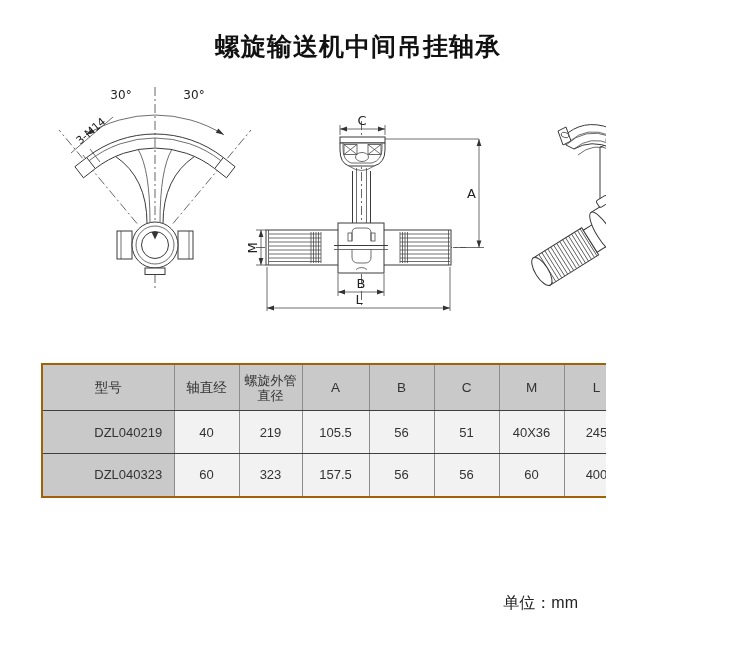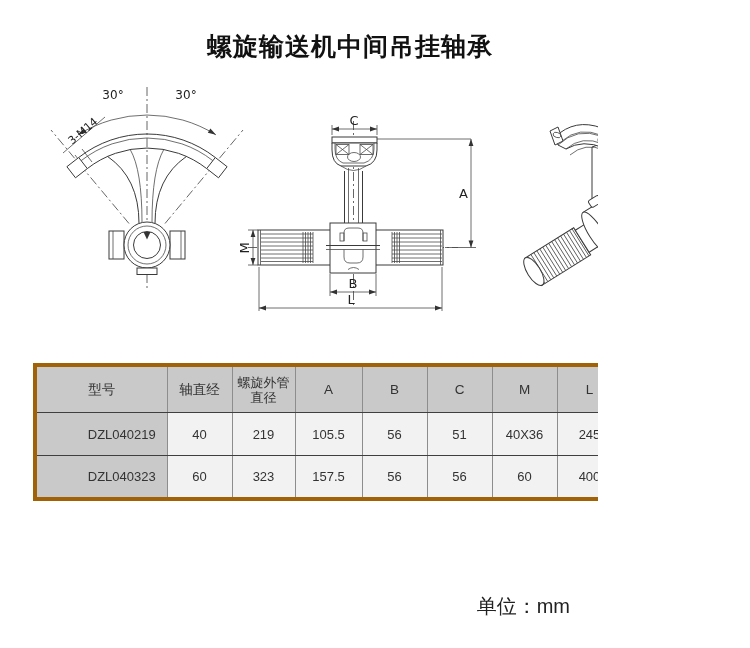--- a/index.html
+++ b/index.html
@@ -1,39 +1,39 @@
 <!DOCTYPE html>
 <html><head>
 <meta charset="utf-8">
 <style>
   html,body{margin:0;padding:0;background:#fff;}
   .sheet{position:relative;width:598px;height:648px;background:#fff;overflow:hidden;
-         font-family:"Liberation Sans","DejaVu Sans",sans-serif;color:#222;}
+         font-family:"Liberation Sans","DejaVu Sans",sans-serif;color:#222;margin-left:8px;}
   .page-title{position:absolute;left:0;top:30px;width:700px;text-align:center;
               font-size:25px;font-weight:bold;letter-spacing:1px;color:#111;}
   .drawing{position:absolute;}
   .drawing svg{display:block;}
   svg text{font-family:"DejaVu Sans","Liberation Sans",sans-serif;fill:#222;}
   svg .ln{stroke:#3a3a3a;stroke-width:1;fill:none;}
   svg .thin{stroke:#4a4a4a;stroke-width:0.8;fill:none;}
   svg .wfill{stroke:#3a3a3a;stroke-width:1;fill:#fff;}
   svg .cl{stroke:#555;stroke-width:0.9;fill:none;stroke-dasharray:9 3 2 3;}
   svg .arr{fill:#333;stroke:none;}
   .spec-table{position:absolute;left:33px;top:363px;width:695px;border-collapse:collapse;
               table-layout:fixed;font-size:13px;color:#333;}
   .spec-table th,.spec-table td{border:1px solid #8d8d8d;border-top-color:#3f3f3f;border-bottom-color:#3f3f3f;
               text-align:center;vertical-align:middle;padding:0;font-weight:normal;}
-  .spec-table{border:4px solid #a16207;}
+  .spec-table{border:2px solid #a16207;}
   .spec-table thead th{background:#c9c9c9;height:45px;font-size:13.5px;}
   .spec-table tbody tr{height:43px;}
   .spec-table tbody td:first-child{background:#c9c9c9;}
   .spec-table tbody tr.alt td{background:#f2f2f2;}
   .spec-table tbody tr.alt td:first-child{background:#c9c9c9;padding-left:40px;}
   .hdr-2line{line-height:15px;font-size:13px;}
-  .unit-note{position:absolute;right:28px;top:593px;font-size:20px;color:#222;}
+  .unit-note{position:absolute;right:28px;top:593px;font-size:16px;color:#222;}
 </style>
 </head>
 <body>
 
 <div class="sheet">
 
   <div class="page-title">螺旋输送机中间吊挂轴承</div>
 
   <div class="drawing" style="left:45px;top:75px;">
     <svg width="200" height="240" viewBox="0 0 200 240">

